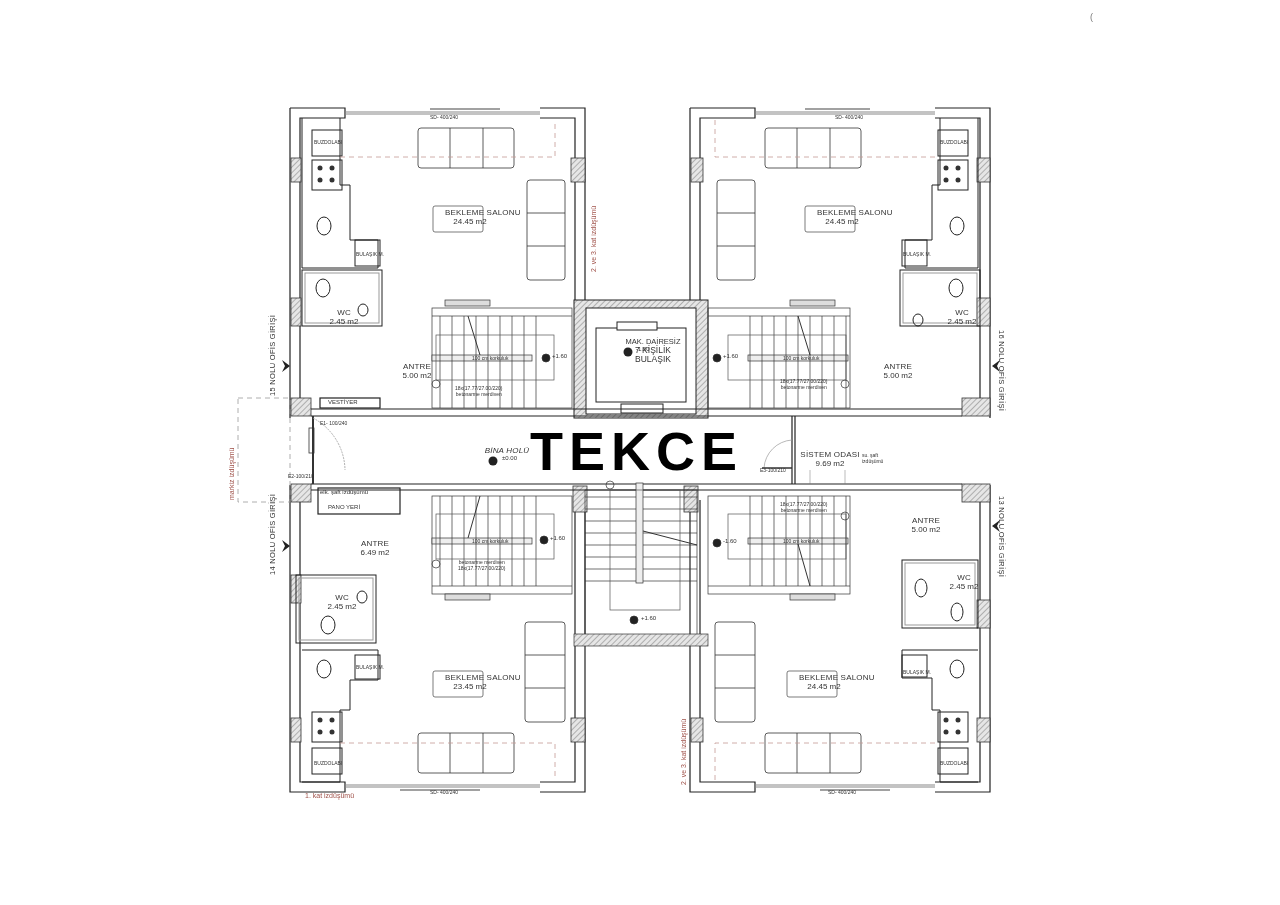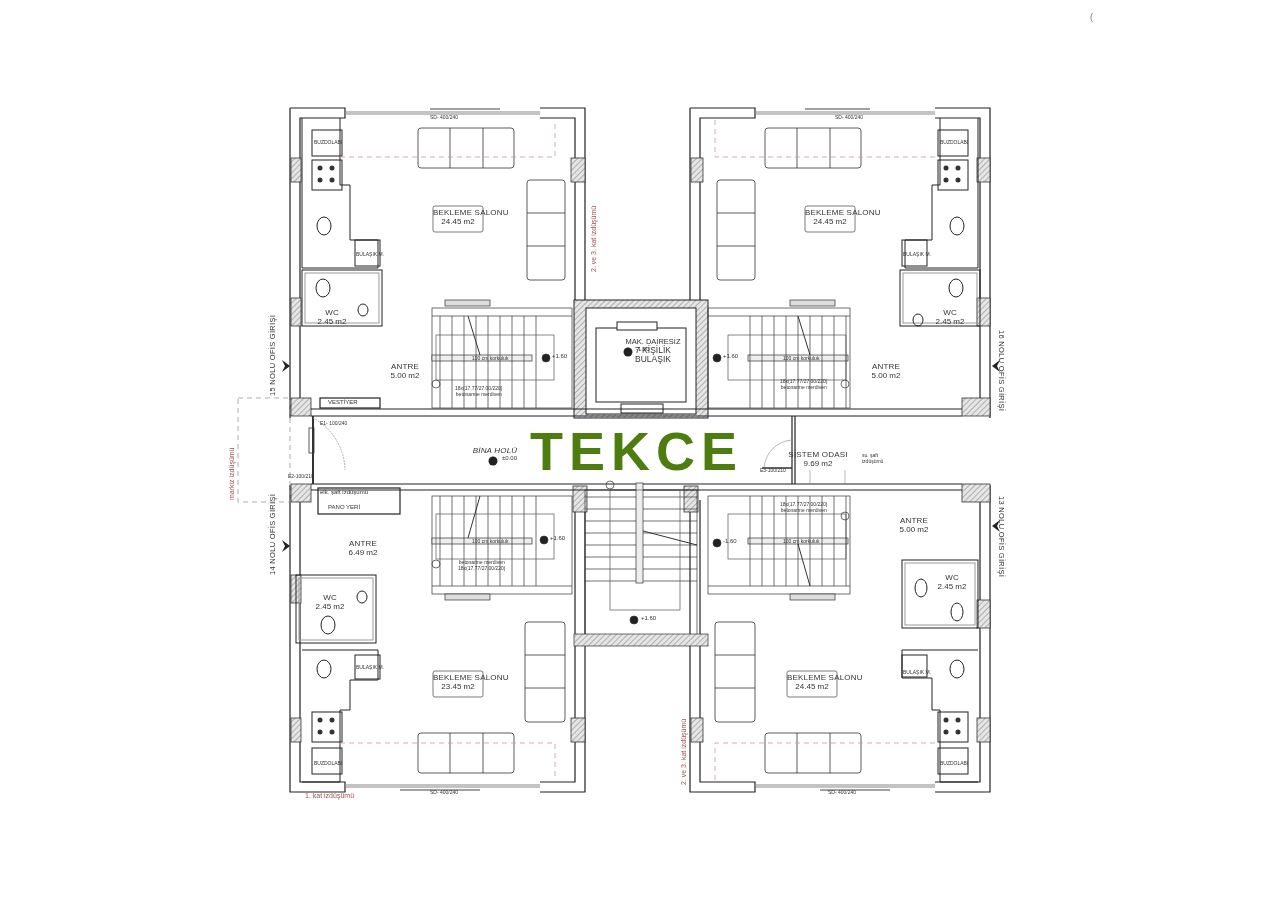--- a/index.html
+++ b/index.html
@@ -1,27 +1,27 @@
 <!DOCTYPE html>
 <html><head>
 <meta charset="utf-8">
 <style>
   html, body { margin:0; padding:0; background:#ffffff; }
   body { width:1280px; height:905px; position:relative; overflow:hidden; font-family:"Liberation Sans", sans-serif; }
   #plan { position:absolute; left:0; top:0; width:1280px; height:905px; }
   .lbl { position:absolute; font-family:"Liberation Sans", sans-serif; color:#333; text-align:center; white-space:nowrap; line-height:1.15; }
-  .room { font-size:8px; }
+  .room { font-size:8px;padding-left:12px; }
   .room .name { display:block; letter-spacing:0.2px; }
   .room .area { display:block; }
   .tiny { font-size:5px; color:#333; }
   .small { font-size:6px; color:#333; }
   .vert { position:absolute; transform-origin:left top; white-space:nowrap; font-family:"Liberation Sans", sans-serif; }
   .red { color:#a0524a; font-size:7px; }
   .entry { color:#333; font-size:7.5px; letter-spacing:0.3px; }
-  .watermark { position:absolute; font-family:"Liberation Sans", sans-serif; font-weight:bold; font-size:54px; color:#4d7c0f; letter-spacing:6px; }
+  .watermark { position:absolute; font-family:"Liberation Sans", sans-serif; font-weight:bold; font-size:54px; color:#000000; letter-spacing:6px; }
   .elev { position:absolute; font-size:6px; color:#333; }
   .corner-mark { position:absolute; font-size:9px; color:#777; }
   .elev-box { font-size:8.5px; line-height:1.05; }
 </style>
 </head>
 <body>
 
 <svg id="plan" viewBox="0 0 1280 905" xmlns="http://www.w3.org/2000/svg">
   <defs>
     <pattern id="hatch" patternUnits="userSpaceOnUse" width="4" height="4" patternTransform="rotate(45)">

